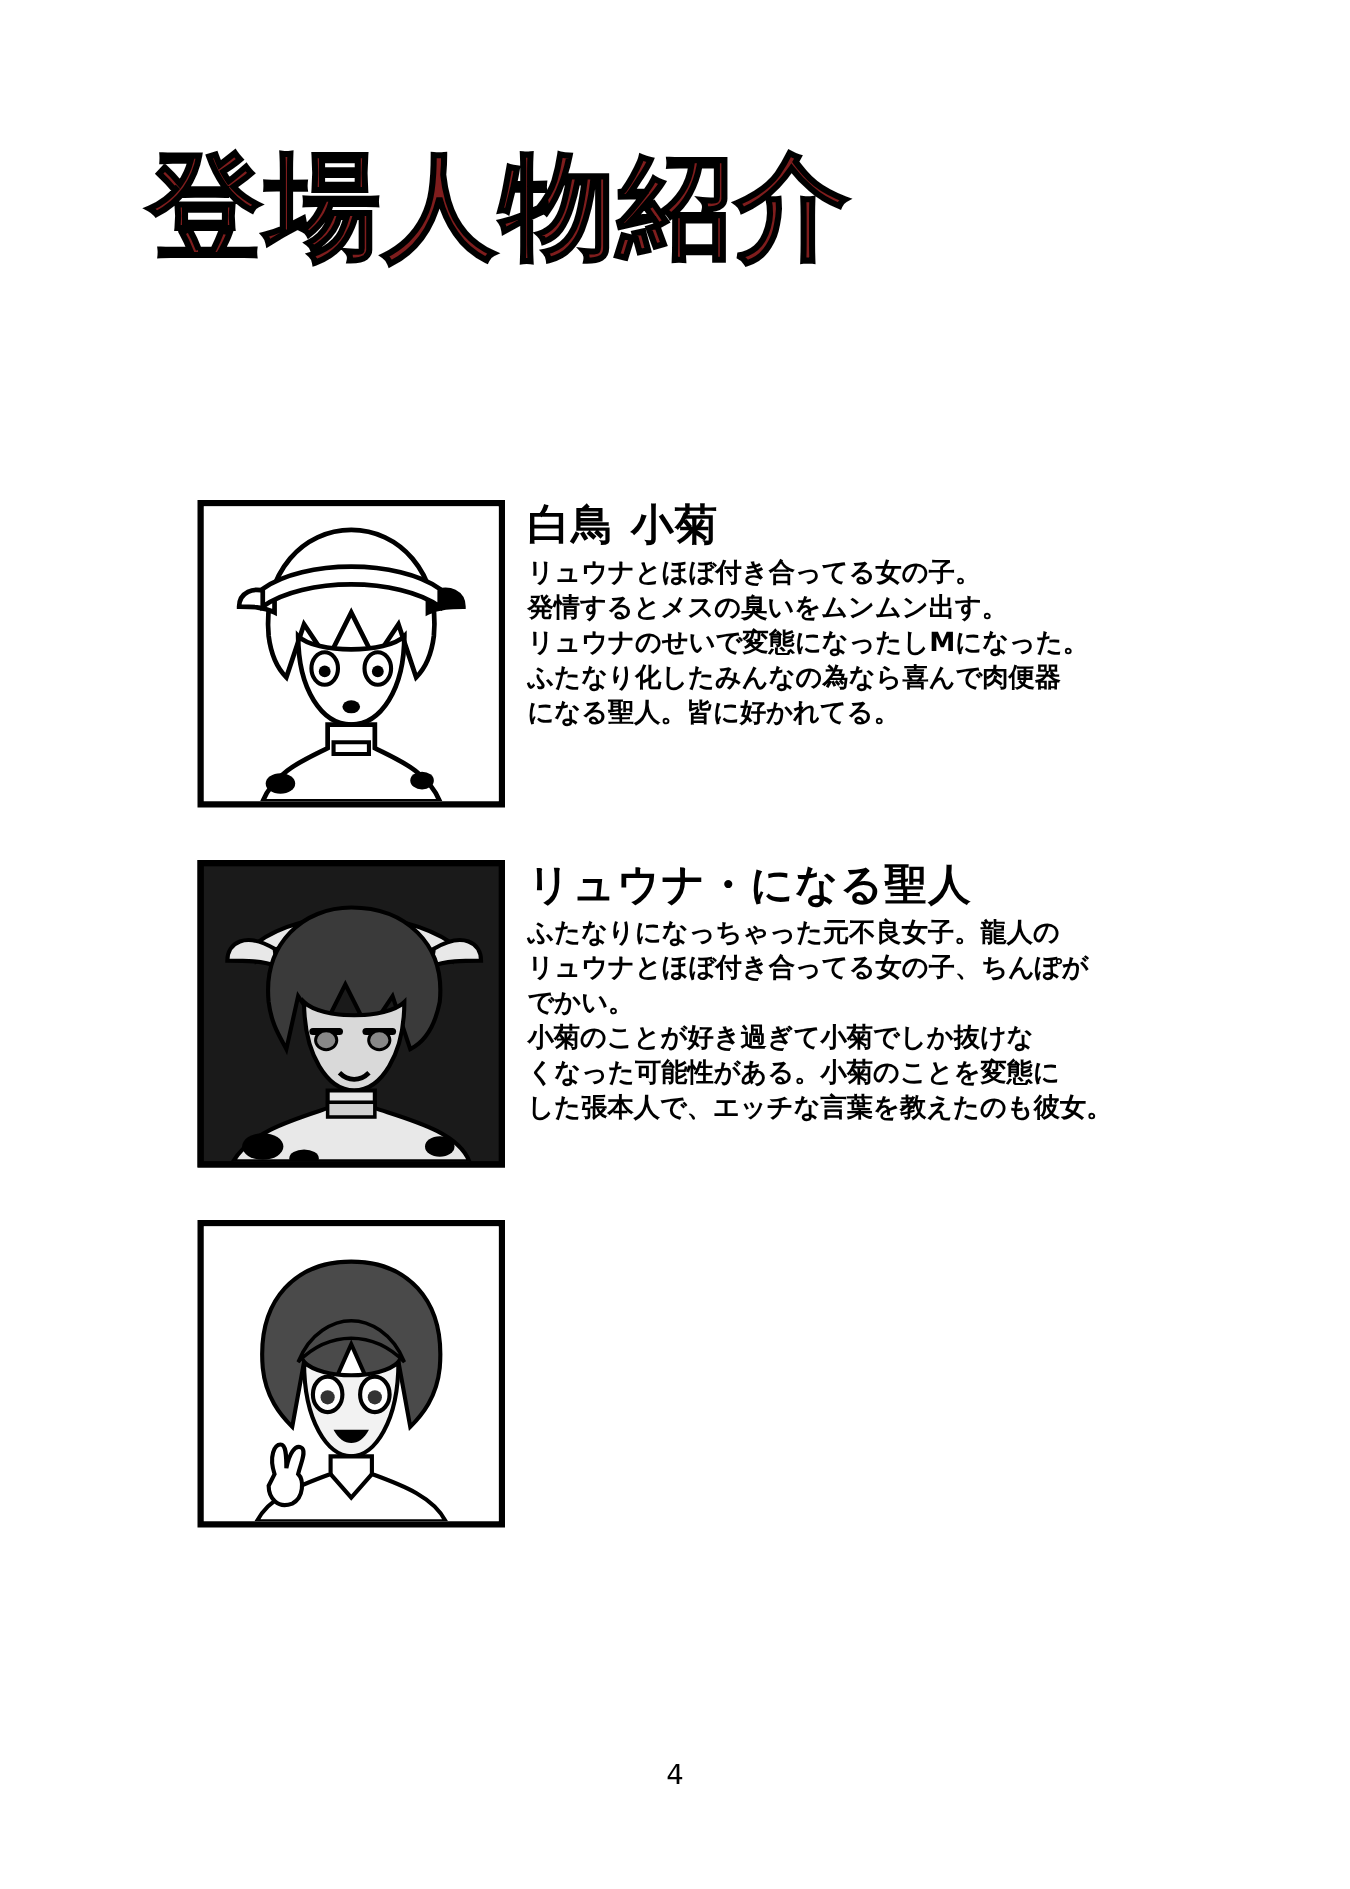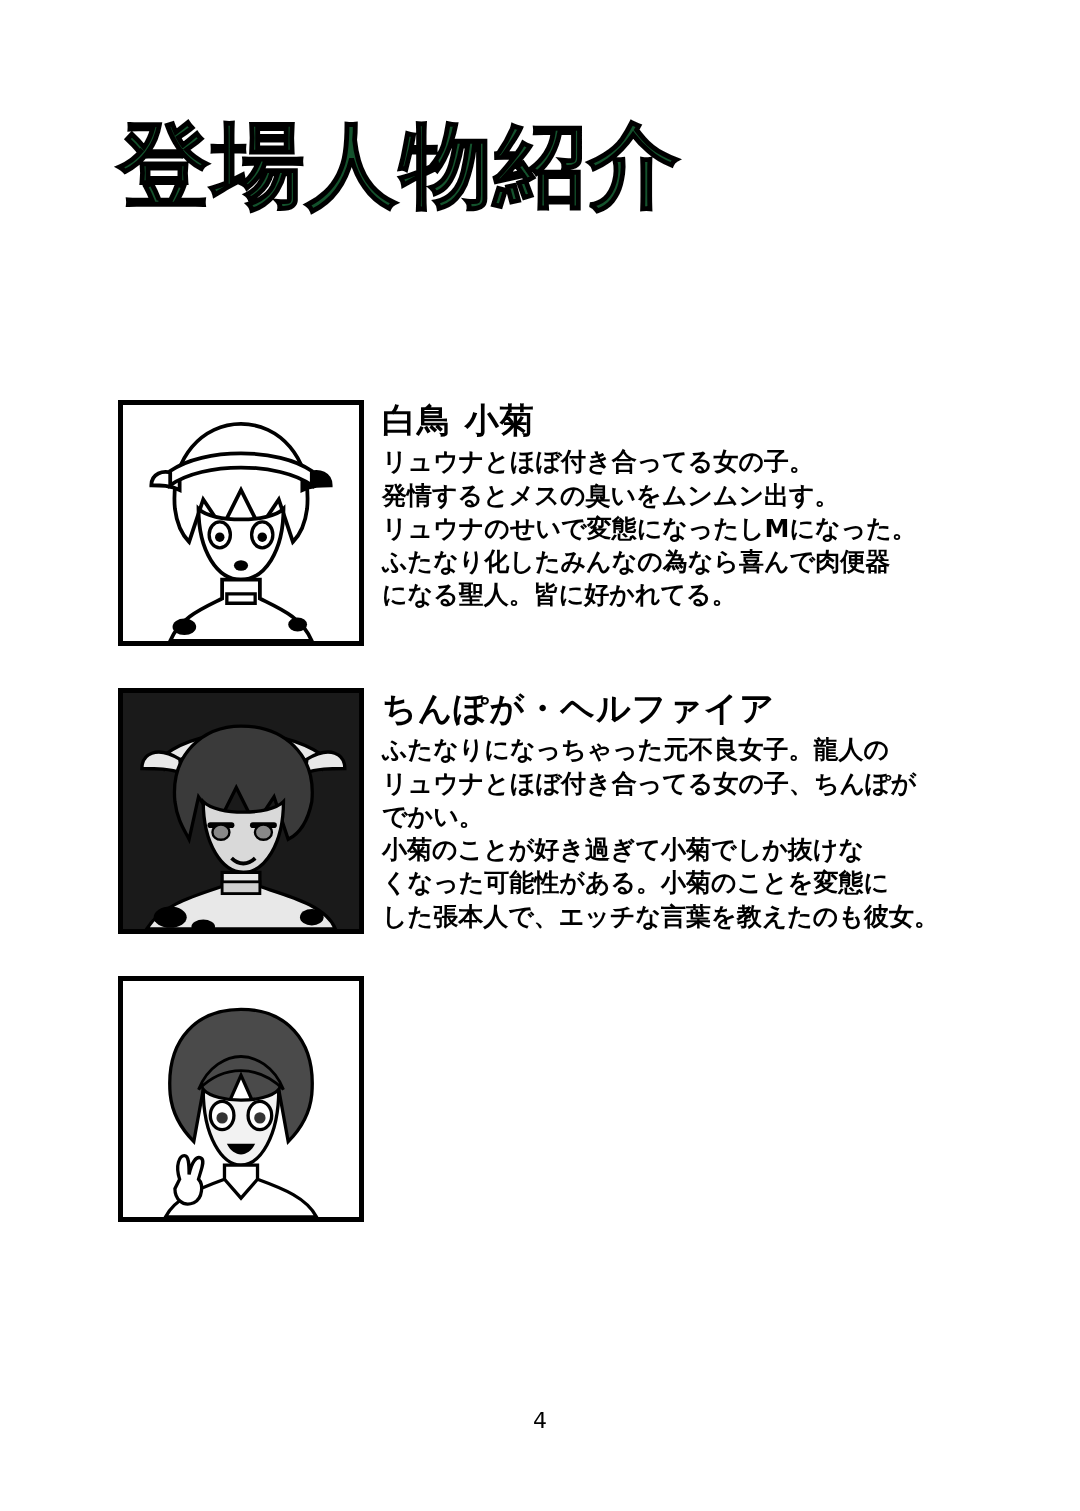--- a/index.html
+++ b/index.html
@@ -23,35 +23,36 @@
   }
 
   .page-title {
     position: absolute;
     left: 118px;
     top: 120px;
     font-size: 92px;
     font-weight: bold;
     letter-spacing: 2px;
     line-height: 1;
-    color: #14532d;
+    color: #7f1d1d;
     -webkit-text-stroke: 2px #000;
   }
 
   .char-list {
     position: absolute;
     left: 118px;
     top: 400px;
     width: 850px;
   }
 
   .char-row {
     display: flex;
     align-items: flex-start;
     margin-bottom: 42px;
+    margin-left: 40px;
   }
 
   .portrait {
     width: 246px;
     height: 246px;
     border: 5px solid #000;
     box-sizing: border-box;
     background: #fff;
     flex: 0 0 auto;
     position: relative;
@@ -76,21 +77,21 @@
 
   .char-name {
     font-size: 34px;
     font-weight: bold;
     line-height: 1.1;
     margin-bottom: 6px;
     letter-spacing: 1px;
   }
 
   .char-desc {
-    font-size: 25px;
+    font-size: 21px;
     font-weight: bold;
     line-height: 1.33;
     letter-spacing: 0px;
     white-space: pre-line;
   }
 
   .page-number {
     position: absolute;
     left: 0;
     right: 0;
@@ -172,21 +173,21 @@
           <path d="M42 76 L42 82 C30 86 16 90 10 100 L90 100 C86 90 70 86 58 82 L58 76 Z" fill="#e8e8e8" stroke="#000" stroke-width="1.4"></path>
 
           <rect x="42" y="80" width="16" height="5" fill="#d0d0d0" stroke="#000" stroke-width="1.2"></rect>
 
           <ellipse cx="20" cy="95" rx="7" ry="4.5" fill="#000"></ellipse>
           <ellipse cx="34" cy="99" rx="5" ry="3" fill="#000"></ellipse>
           <ellipse cx="80" cy="95" rx="5" ry="3.5" fill="#000"></ellipse>
         </svg>
       </div>
       <div class="char-text">
-        <div class="char-name">ちんぽが・ヘルファイア</div>
+        <div class="char-name">リュウナ・になる聖人</div>
         <div class="char-desc">ふたなりになっちゃった元不良女子。龍人の
 リュウナとほぼ付き合ってる女の子、ちんぽが
 でかい。
 小菊のことが好き過ぎて小菊でしか抜けな
 くなった可能性がある。小菊のことを変態に
 した張本人で、エッチな言葉を教えたのも彼女。</div>
       </div>
     </div>
 
     <div class="char-row">

